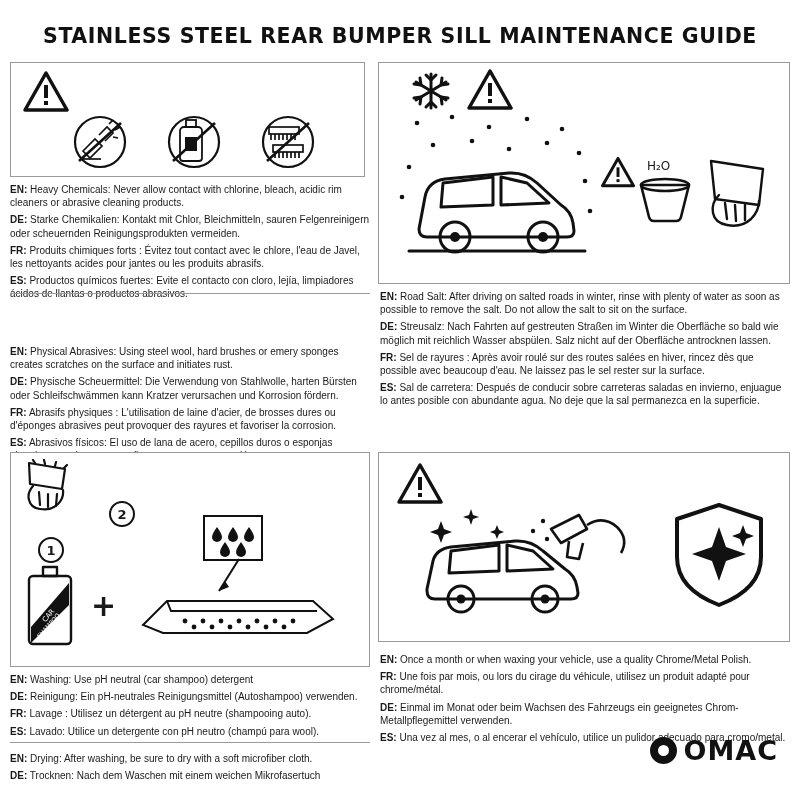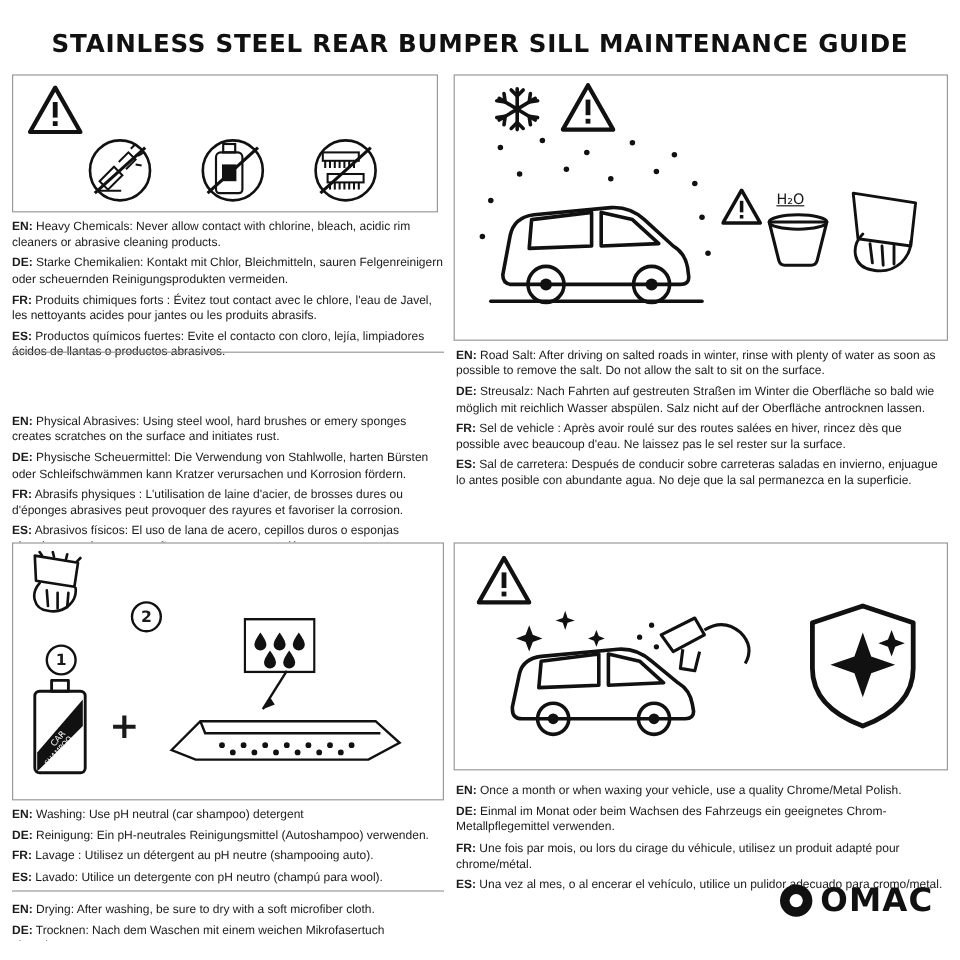--- a/index.html
+++ b/index.html
@@ -249,21 +249,21 @@
     </span>
 
     <span class="tri" style="position:absolute; left:222px; top:94px;">
       <svg width="34" height="31" viewBox="0 0 46 42">
         <path d="M23 2 L44 39 L2 39 Z" fill="none" stroke="#111" stroke-width="4" stroke-linejoin="round"></path>
         <rect x="21" y="14" width="4" height="13" fill="#111"></rect>
         <rect x="21" y="30" width="4" height="4" fill="#111"></rect>
       </svg>
     </span>
 
-    <span class="h2o" style="position:absolute; left:268px; top:96px;text-decoration:underline;">H₂O</span>
+    <span class="h2o" style="position:absolute; left:268px; top:96px;">H₂O</span>
 
     <span style="position:absolute; left:258px; top:112px;">
       <svg width="56" height="48" viewBox="0 0 56 48">
         <g fill="none" stroke="#111" stroke-width="2.6" stroke-linejoin="round">
           <path d="M4 10 L12 42 Q13 46 17 46 L39 46 Q43 46 44 42 L52 10 Z"></path>
           <ellipse cx="28" cy="10" rx="24" ry="6"></ellipse>
         </g>
       </svg>
     </span>
 
@@ -277,21 +277,21 @@
       </svg>
     </span>
   </div>
 
   <div class="textblock" style="left:380px; top:290px; width:408px;">
     <p><span class="lang">EN:</span>
        <span>Road Salt: After driving on salted roads in winter, rinse with plenty of water as soon as possible to remove the salt. Do not allow the salt to sit on the surface.</span></p>
     <p><span class="lang">DE:</span>
        <span>Streusalz: Nach Fahrten auf gestreuten Straßen im Winter die Oberfläche so bald wie möglich mit reichlich Wasser abspülen. Salz nicht auf der Oberfläche antrocknen lassen.</span></p>
     <p><span class="lang">FR:</span>
-       <span>Sel de vehicle : Après avoir roulé sur des routes salées en hiver, rincez dès que possible avec beaucoup d'eau. Ne laissez pas le sel rester sur la surface.</span></p>
+       <span>Sel de rayures : Après avoir roulé sur des routes salées en hiver, rincez dès que possible avec beaucoup d'eau. Ne laissez pas le sel rester sur la surface.</span></p>
     <p><span class="lang">ES:</span>
        <span>Sal de carretera: Después de conducir sobre carreteras saladas en invierno, enjuague lo antes posible con abundante agua. No deje que la sal permanezca en la superficie.</span></p>
   </div>
 
   <div class="panel" style="left:10px; top:452px; width:360px; height:215px;">
 
     <span style="position:absolute; left:10px; top:6px;">
       <svg width="56" height="52" viewBox="0 0 56 52">
         <g fill="none" stroke="#111" stroke-width="2.2" stroke-linejoin="round" stroke-linecap="round">
           <path d="M8 4 l36 6 l-3 20 l-32 -5 z"></path>
@@ -434,24 +434,24 @@
         <path d="M50 4 L92 18 L92 56 Q92 88 50 104 Q8 88 8 56 L8 18 Z" fill="none" stroke="#111" stroke-width="4" stroke-linejoin="round"></path>
         <path d="M50 26 l7 20 l20 7 l-20 7 l-7 20 l-7 -20 l-20 -7 l20 -7 z" fill="#111"></path>
         <path d="M74 24 l3 8 l8 3 l-8 3 l-3 8 l-3 -8 l-8 -3 l8 -3 z" fill="#111"></path>
       </svg>
     </span>
   </div>
 
   <div class="textblock" style="left:380px; top:653px; width:408px;">
     <p><span class="lang">EN:</span>
        <span>Once a month or when waxing your vehicle, use a quality Chrome/Metal Polish.</span></p>
-    <p><span class="lang">DE:</span>
-       <span>Einmal im Monat oder beim Wachsen des Fahrzeugs ein geeignetes Chrom-Metallpflegemittel verwenden.</span></p>
     <p><span class="lang">FR:</span>
        <span>Une fois par mois, ou lors du cirage du véhicule, utilisez un produit adapté pour chrome/métal.</span></p>
+    <p><span class="lang">DE:</span>
+       <span>Einmal im Monat oder beim Wachsen des Fahrzeugs ein geeignetes Chrom-Metallpflegemittel verwenden.</span></p>
     <p><span class="lang">ES:</span>
        <span>Una vez al mes, o al encerar el vehículo, utilice un pulidor adecuado para cromo/metal.</span></p>
   </div>
 
   <div class="omac">
     <span class="mark"></span>
     <span class="word">OMAC</span>
   </div>
 
 </div>

